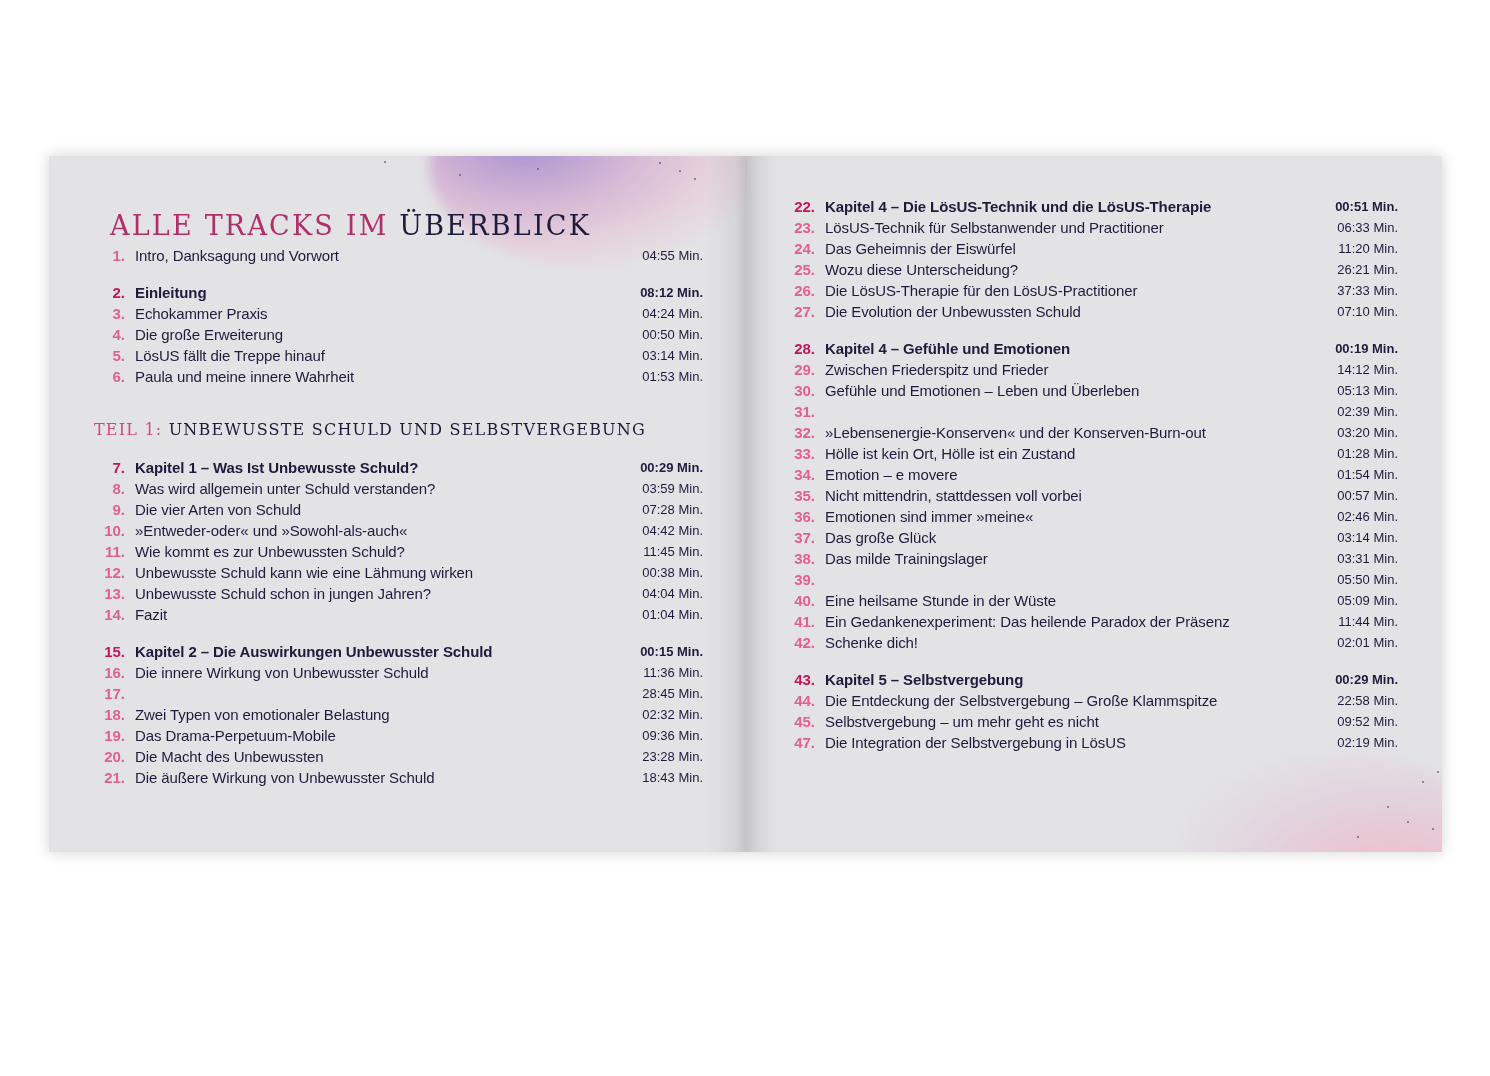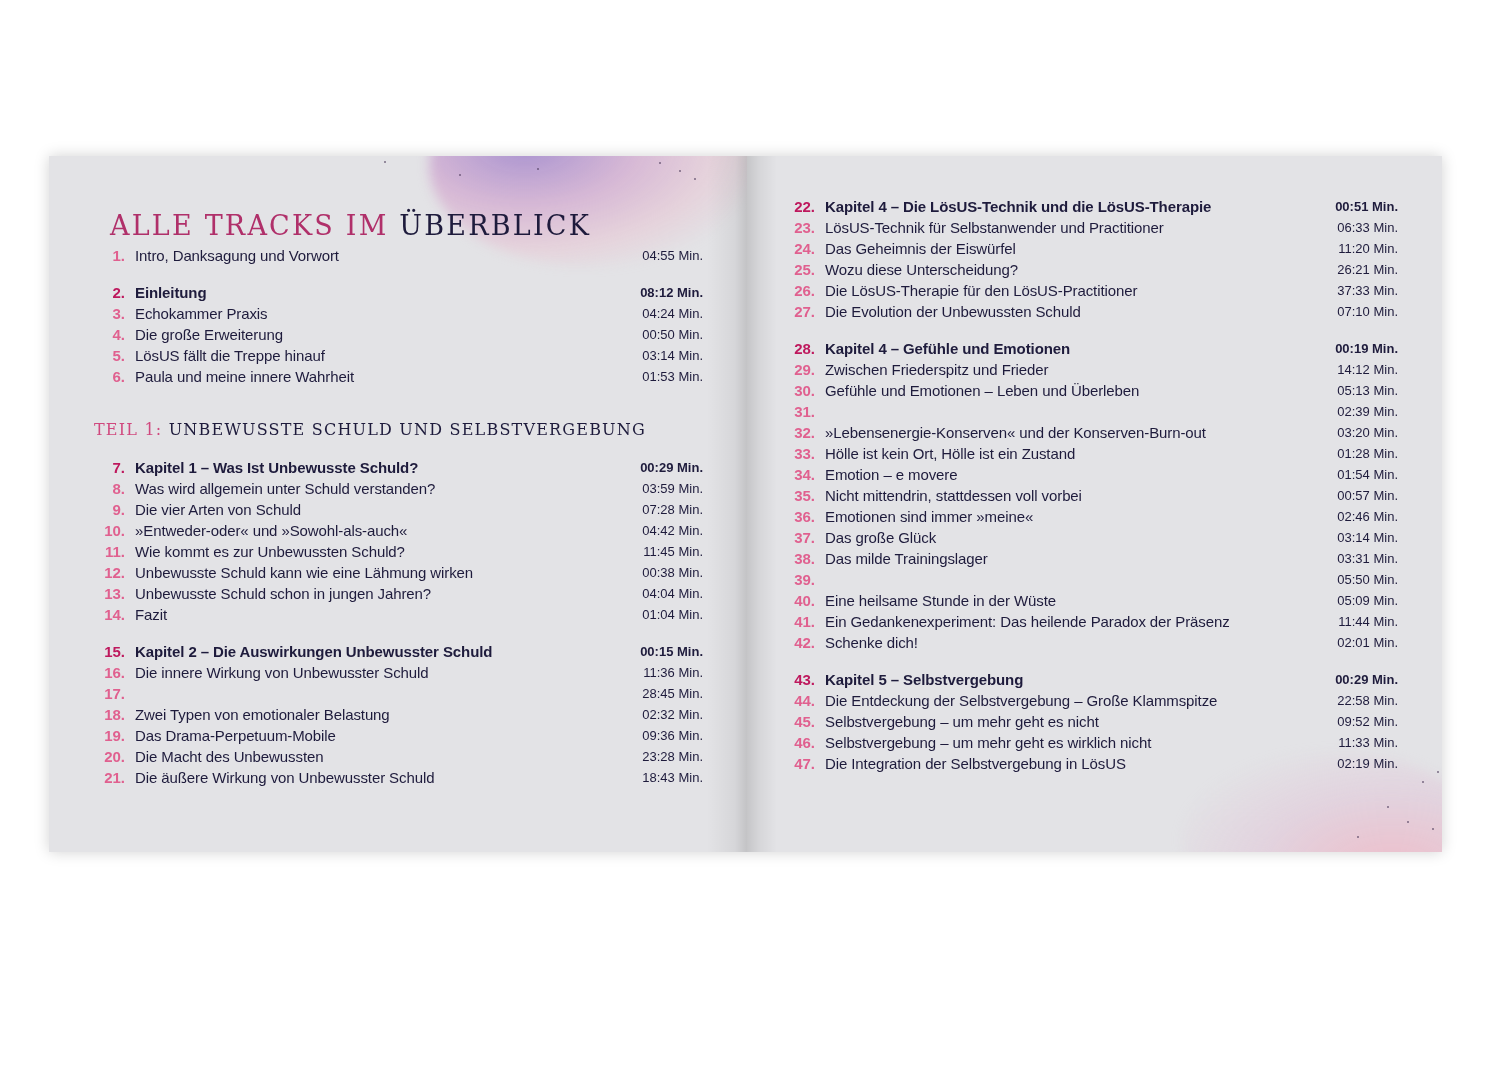--- a/index.html
+++ b/index.html
@@ -326,24 +326,19 @@
           <span class="num">44.</span>
           <span class="title">Die Entdeckung der Selbstvergebung – Große Klammspitze</span>
           <span class="dur">22:58 Min.</span>
         </li>
         <li class="track">
           <span class="num">45.</span>
           <span class="title">Selbstvergebung – um mehr geht es nicht</span>
           <span class="dur">09:52 Min.</span>
         </li>
         <li class="track">
-          <span class="num">46.</span>
-          <span class="title">Selbstvergebung – um mehr geht es wirklich nicht</span>
-          <span class="dur">11:33 Min.</span>
-        </li>
-        <li class="track">
           <span class="num">47.</span>
           <span class="title">Die Integration der Selbstvergebung in LösUS</span>
           <span class="dur">02:19 Min.</span>
         </li>
       </ul>
   </div>
 </div>
 
 </body></html>

